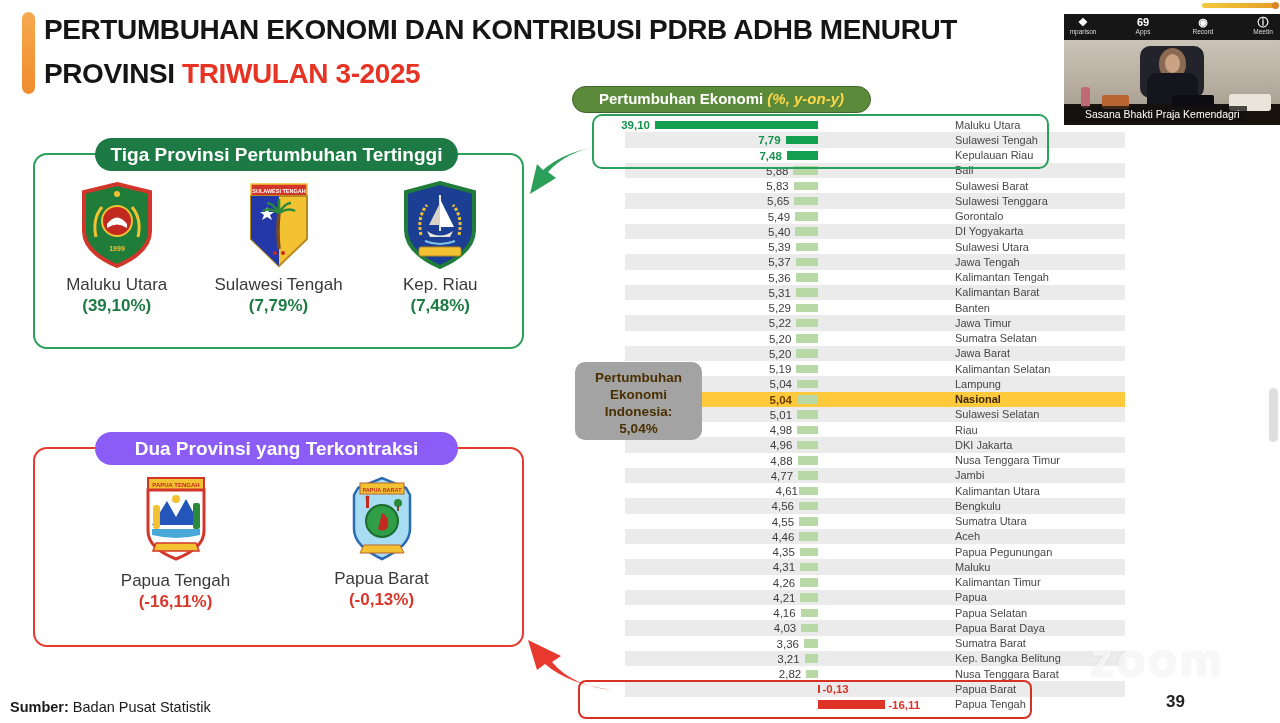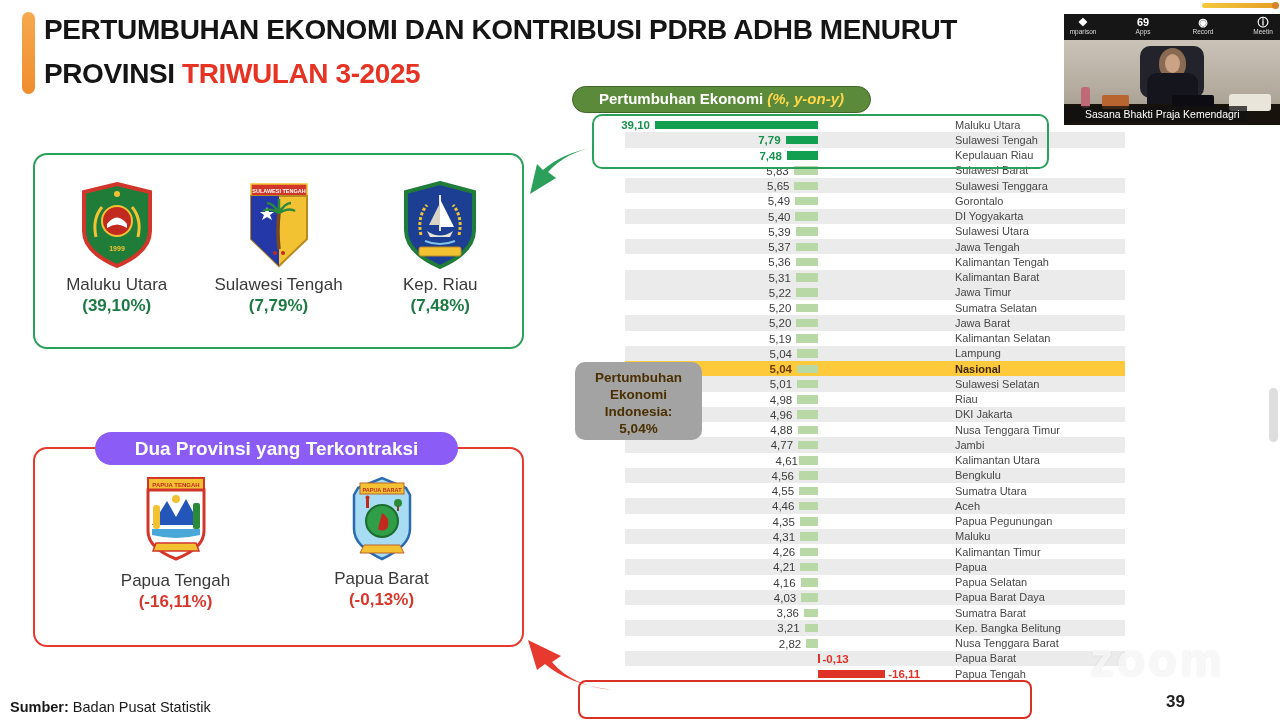--- a/index.html
+++ b/index.html
@@ -91,20 +91,21 @@
   <div class="accent-bar"></div>
   <div class="title-block">
     <div class="t-line">PERTUMBUHAN EKONOMI DAN KONTRIBUSI PDRB ADHB MENURUT</div>
     <div class="t-line">
       <span>PROVINSI</span>
       <span class="t-red">TRIWULAN 3-2025</span>
     </div>
   </div>
 
   <div class="card card-green">
+    <div class="pill pill-green">Tiga Provinsi Pertumbuhan Tertinggi</div>
     <div class="prov-row">
       <div class="prov">
         <svg class="emblem" width="78" height="88" viewBox="0 0 78 88">
           <path d="M39 3 L72 11 L72 50 Q72 71 39 85 Q6 71 6 50 L6 11 Z" fill="#1f7c39" stroke="#d2362b" stroke-width="4"></path>
           <path d="M18 56 Q14 38 24 26" stroke="#f2c233" stroke-width="3" fill="none"></path>
           <path d="M60 56 Q64 38 54 26" stroke="#f2c233" stroke-width="3" fill="none"></path>
           <circle cx="39" cy="40" r="15" fill="#c22a20" stroke="#f2c233" stroke-width="2"></circle>
           <path d="M29 43 Q39 30 49 43 L49 47 Q39 40 29 47 Z" fill="#ffffff"></path>
           <circle cx="39" cy="13" r="3" fill="#f2c233"></circle>
           <text x="39" y="70" font-size="7" fill="#f2c233" text-anchor="middle" font-weight="bold" font-family="Liberation Sans, sans-serif">1999</text>
@@ -196,20 +197,25 @@
       <div class="crow top3 even">
         <div class="bar" style="width: 32.4843px; right: 307px;"></div>
         <span class="val" style="right: 344.484px;">7,79</span>
         <span class="plabel">Sulawesi Tengah</span>
       </div>
       <div class="crow top3">
         <div class="bar" style="width: 31.1916px; right: 307px;"></div>
         <span class="val" style="right: 343.192px;">7,48</span>
         <span class="plabel">Kepulauan Riau</span>
       </div>
+      <div class="crow normal even">
+        <div class="bar" style="width: 24.5196px; right: 307px;"></div>
+        <span class="val" style="right: 336.52px;">5,88</span>
+        <span class="plabel">Bali</span>
+      </div>
       <div class="crow normal">
         <div class="bar" style="width: 24.3111px; right: 307px;"></div>
         <span class="val" style="right: 336.311px;">5,83</span>
         <span class="plabel">Sulawesi Barat</span>
       </div>
       <div class="crow normal even">
         <div class="bar" style="width: 23.5605px; right: 307px;"></div>
         <span class="val" style="right: 335.56px;">5,65</span>
         <span class="plabel">Sulawesi Tenggara</span>
       </div>
@@ -235,20 +241,25 @@
       </div>
       <div class="crow normal">
         <div class="bar" style="width: 22.3512px; right: 307px;"></div>
         <span class="val" style="right: 334.351px;">5,36</span>
         <span class="plabel">Kalimantan Tengah</span>
       </div>
       <div class="crow normal even">
         <div class="bar" style="width: 22.1427px; right: 307px;"></div>
         <span class="val" style="right: 334.143px;">5,31</span>
         <span class="plabel">Kalimantan Barat</span>
+      </div>
+      <div class="crow normal">
+        <div class="bar" style="width: 22.0593px; right: 307px;"></div>
+        <span class="val" style="right: 334.059px;">5,29</span>
+        <span class="plabel">Banten</span>
       </div>
       <div class="crow normal even">
         <div class="bar" style="width: 21.7674px; right: 307px;"></div>
         <span class="val" style="right: 333.767px;">5,22</span>
         <span class="plabel">Jawa Timur</span>
       </div>
       <div class="crow normal">
         <div class="bar" style="width: 21.684px; right: 307px;"></div>
         <span class="val" style="right: 333.684px;">5,20</span>
         <span class="plabel">Sumatra Selatan</span>

